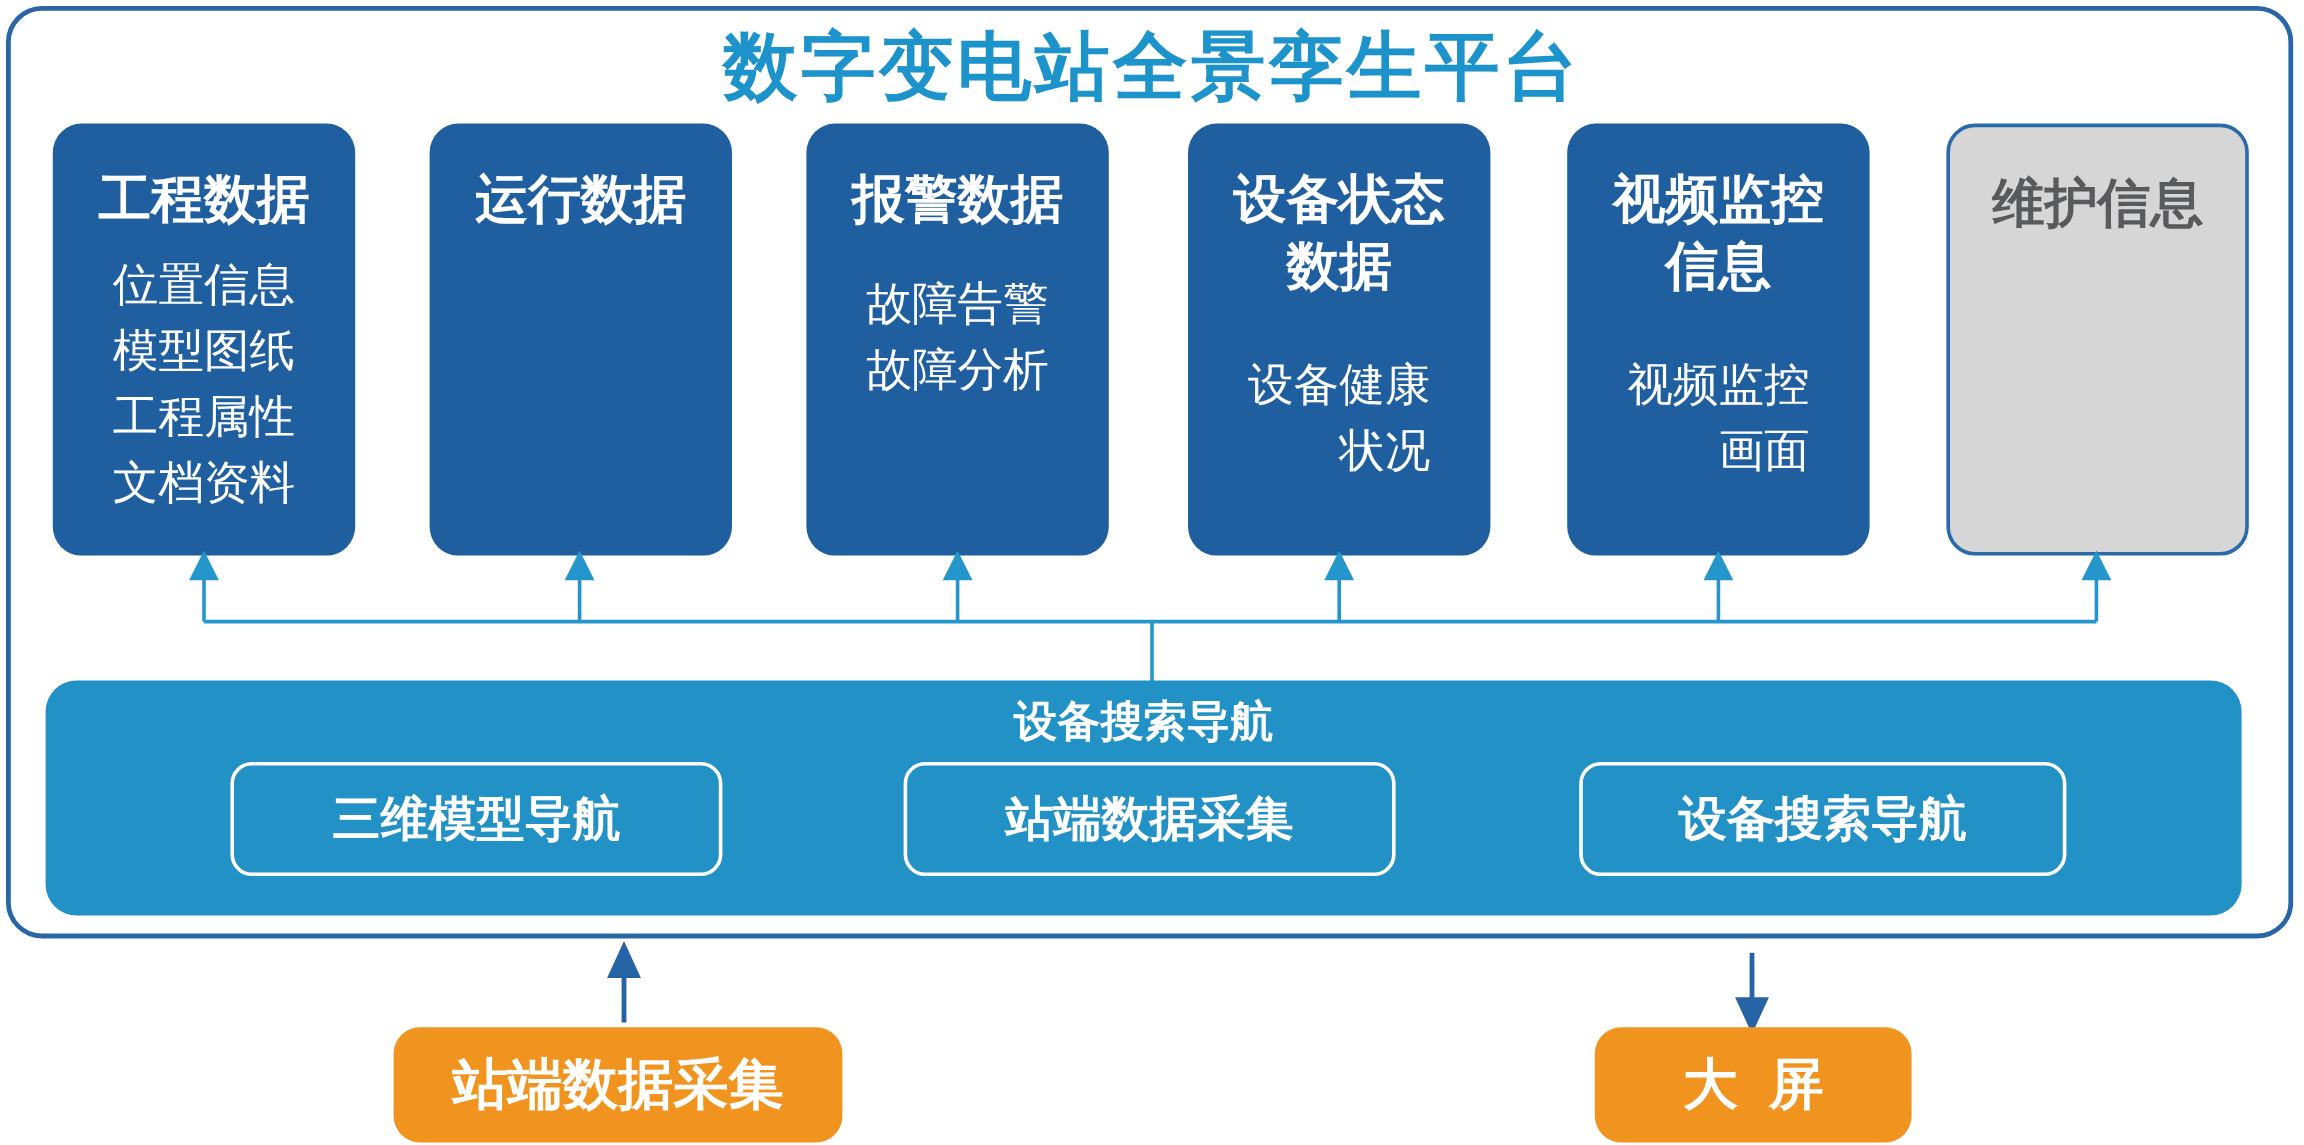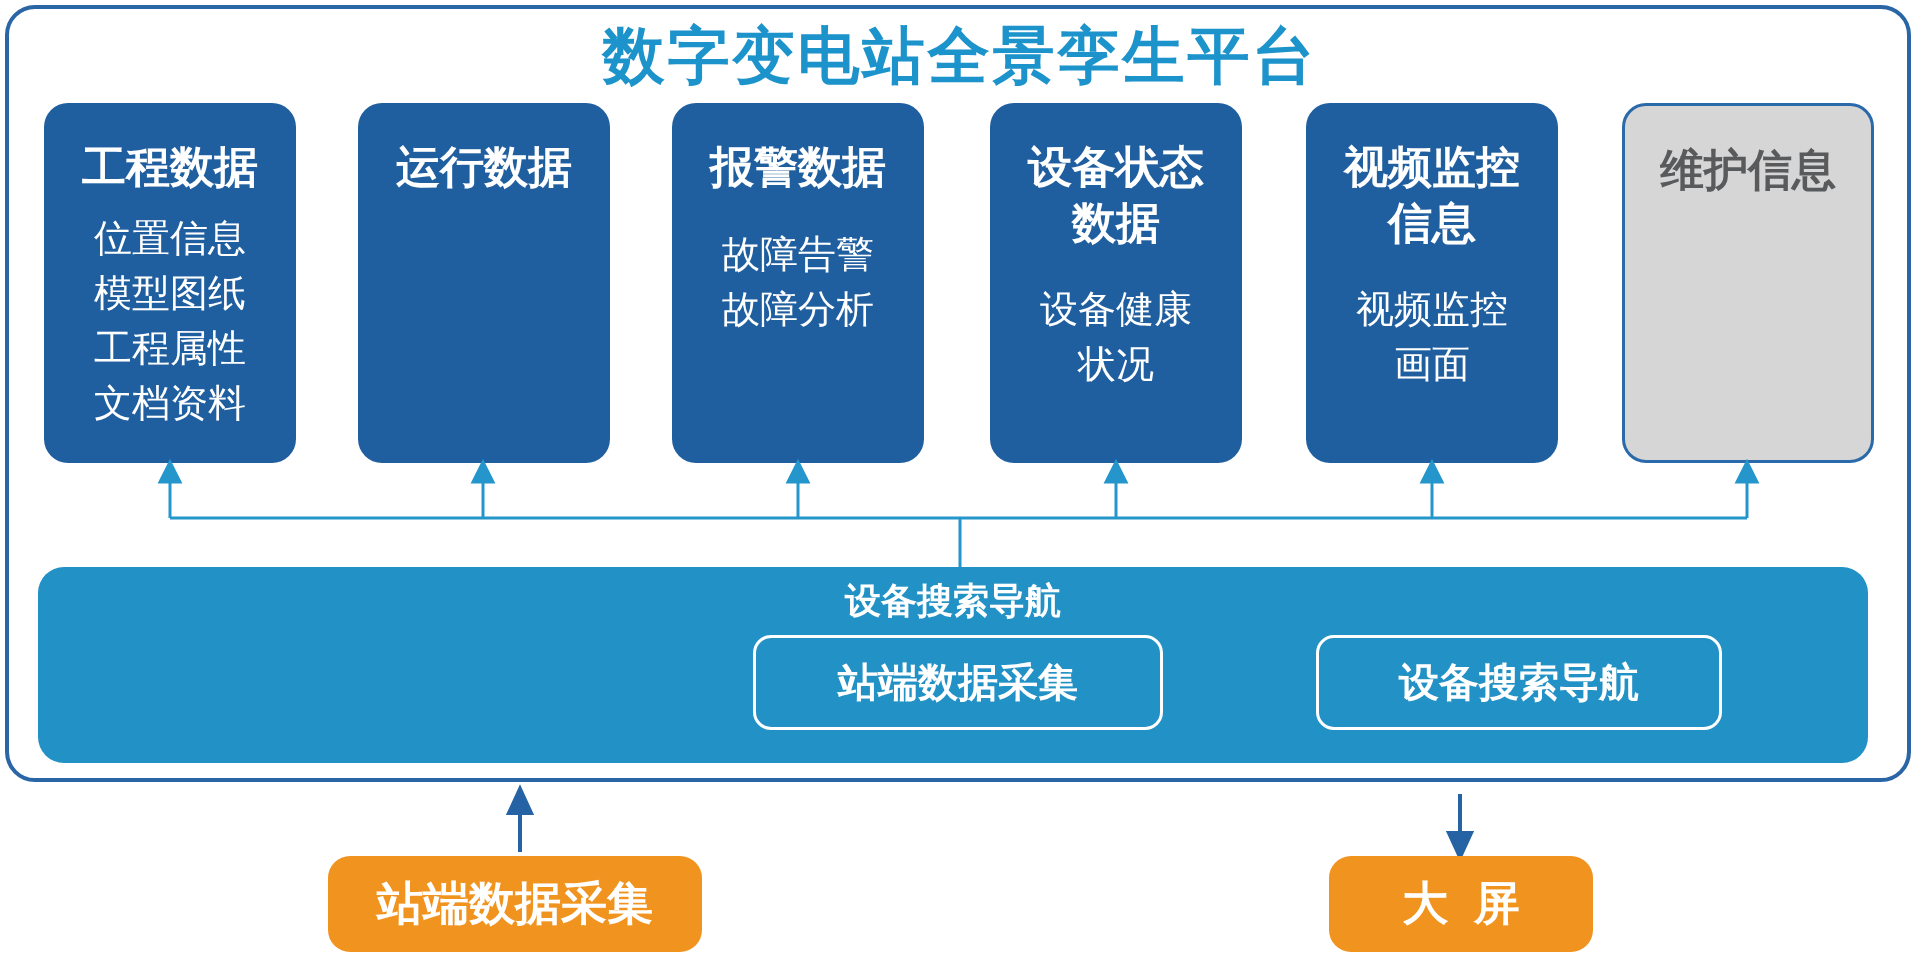--- a/index.html
+++ b/index.html
@@ -28,21 +28,21 @@
   .card.disabled{
     background:#D6D6D6;border:3px solid #2A6AAA;color:#595A5C;
   }
   .card-title{
     font-size:44px;font-weight:bold;line-height:56px;white-space:pre-line;
   }
   .card-items{display:flex;flex-direction:column;}
   .card-item{font-size:38px;line-height:55px;font-weight:normal;}
   .items-m16{margin-top:16px;}
   .items-m65{margin-top:32px;}
-  .items-m35{margin-top:31px;}
+  .items-m35{margin-top:43px;text-align:right;}
   .c0{left:44px;} .c1{left:358px;} .c2{left:672px;}
   .c3{left:990px;} .c4{left:1306px;} .c5{left:1622px;}
   
   .overlay{position:absolute;left:0;top:0;width:1920px;height:954px;pointer-events:none;}
   
   .nav-bar{
     position:absolute;left:38px;top:567px;width:1830px;height:196px;
     background:#2291C5;border-radius:26px;box-sizing:border-box;
   }
   .nav-bar-title{
@@ -158,18 +158,19 @@
     </g>
     <g>
       <line x1="1460" y1="794" x2="1460" y2="834"></line>
         <polygon points="1449,833 1471,833 1460,857"></polygon>
     </g>
   </g>
 </svg>
 
 <div class="nav-bar">
   <div class="nav-bar-title">设备搜索导航</div>
+  <div class="nav-btn nb0">三维模型导航</div>
   <div class="nav-btn nb1">站端数据采集</div>
   <div class="nav-btn nb2">设备搜索导航</div>
 </div>
 
 <div class="node node-collect">站端数据采集</div>
 <div class="node node-screen">大  屏</div>
 
 </body></html>

